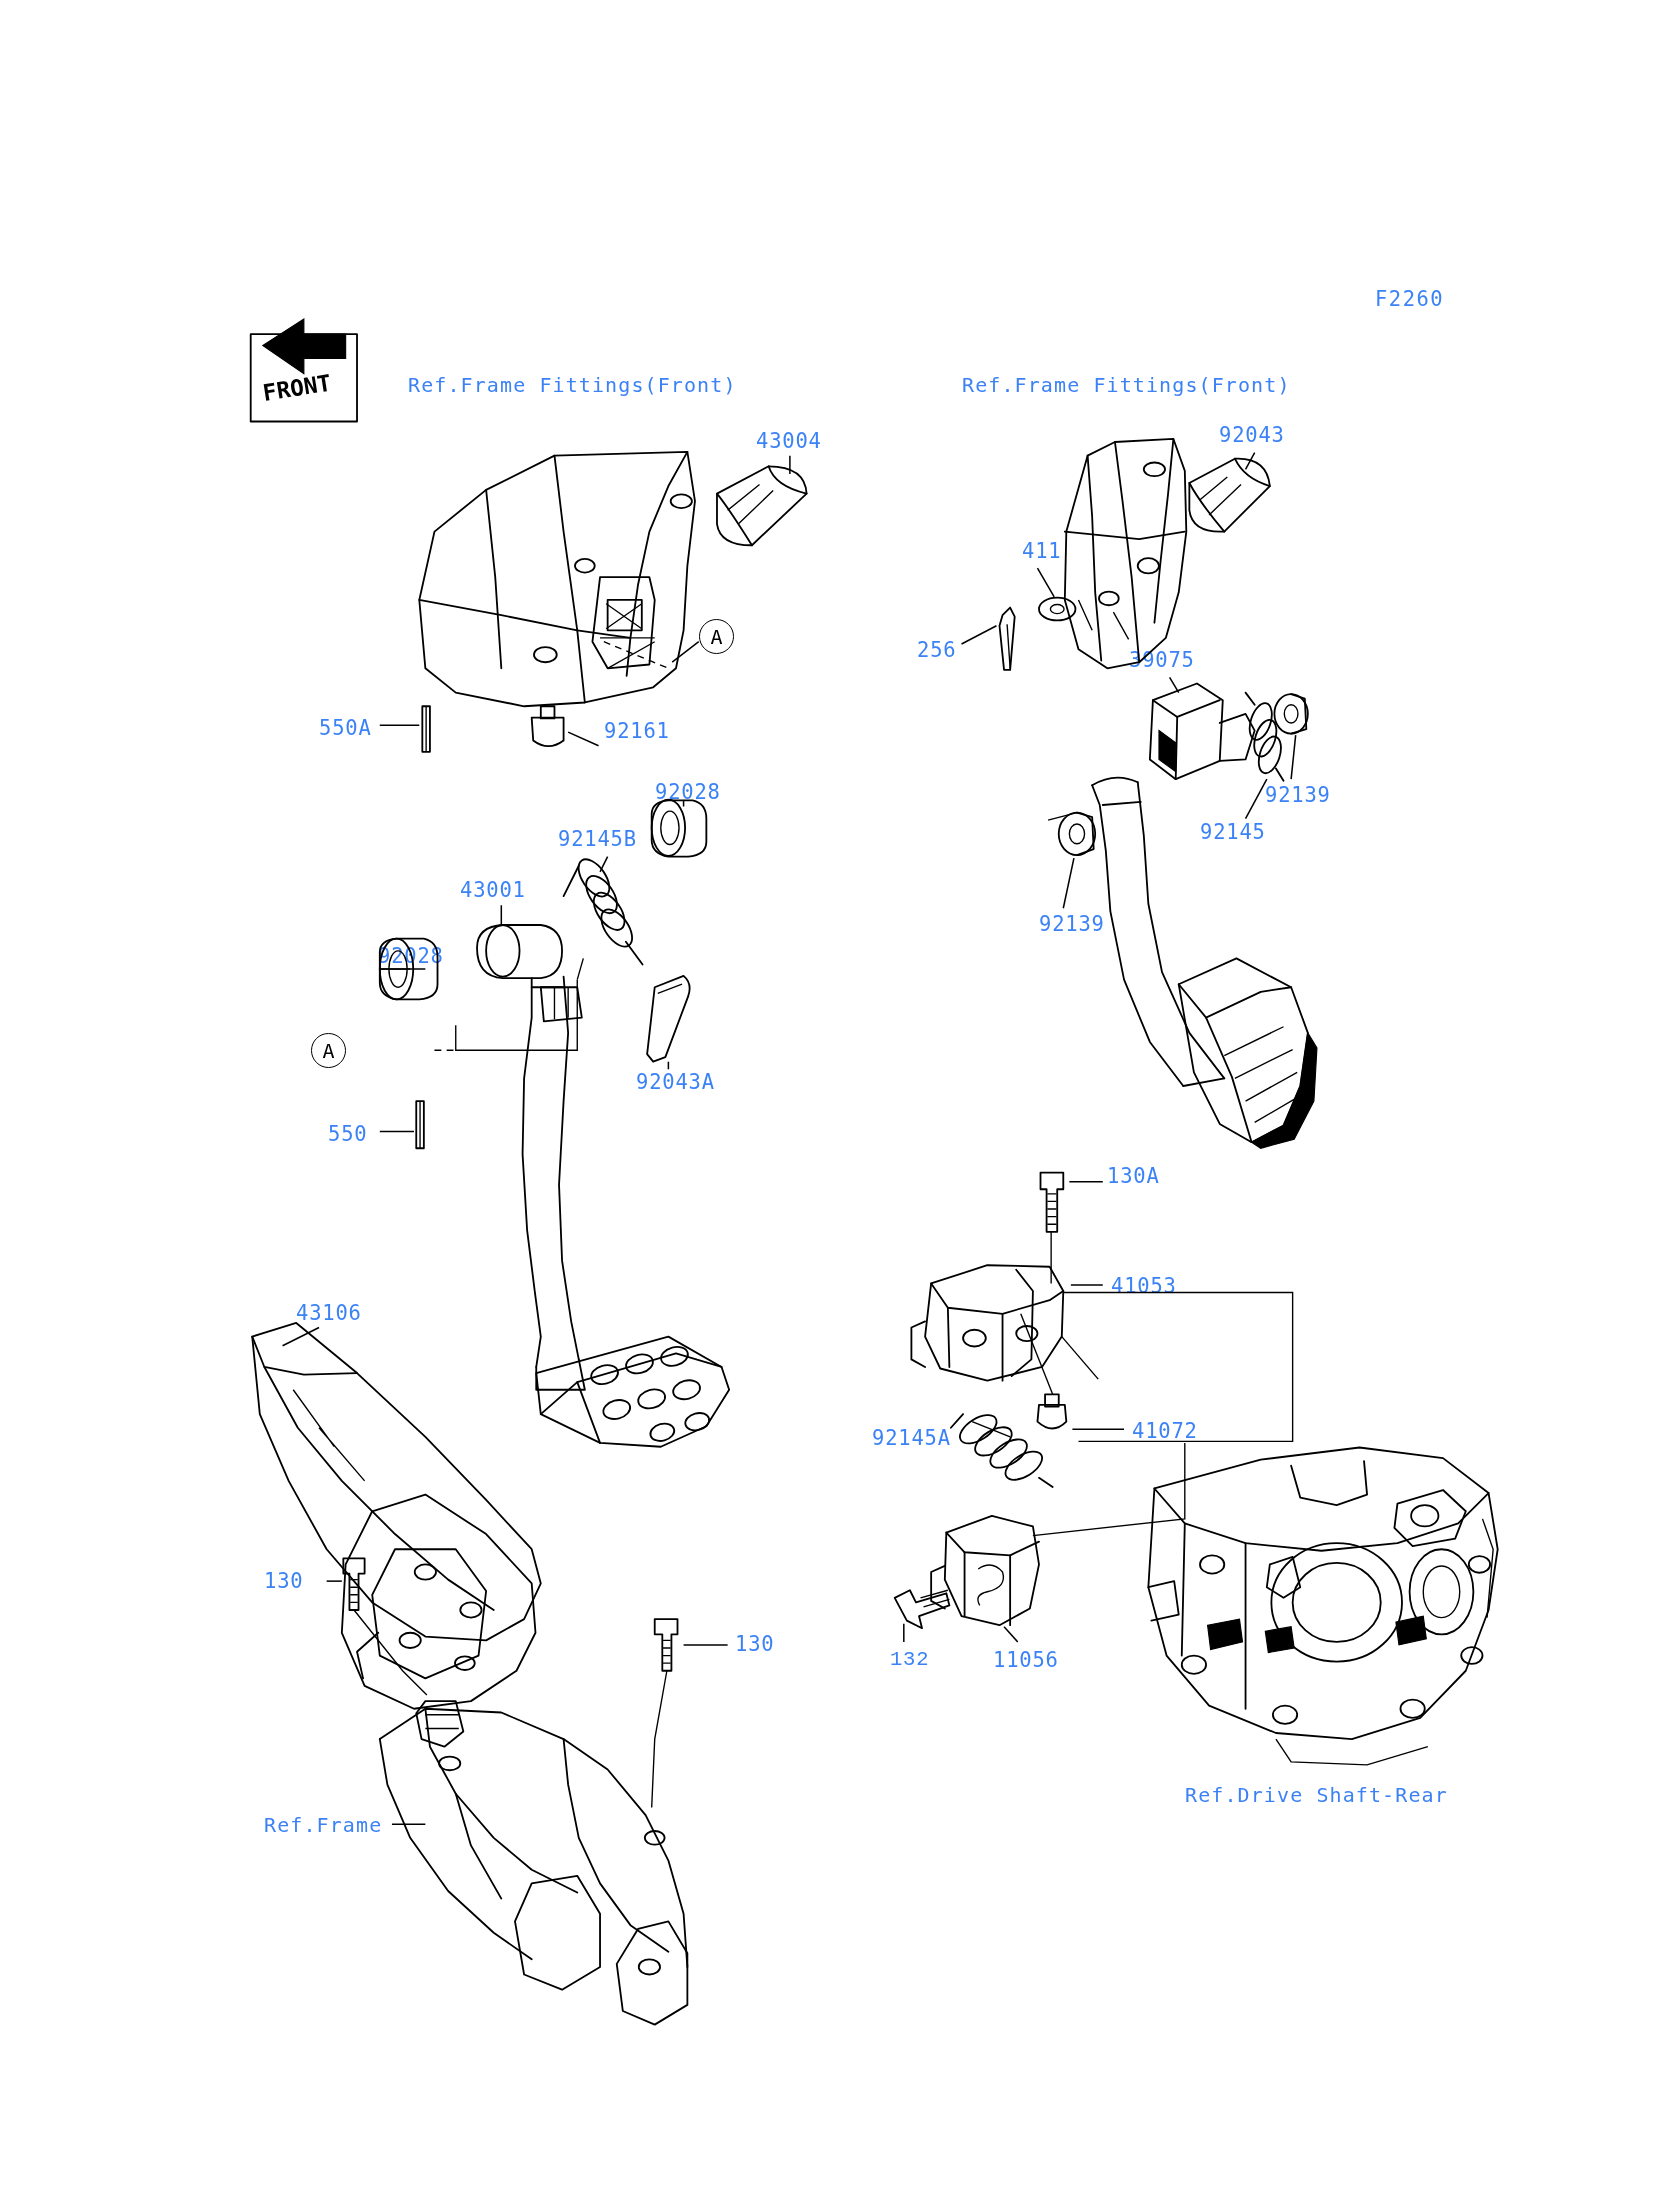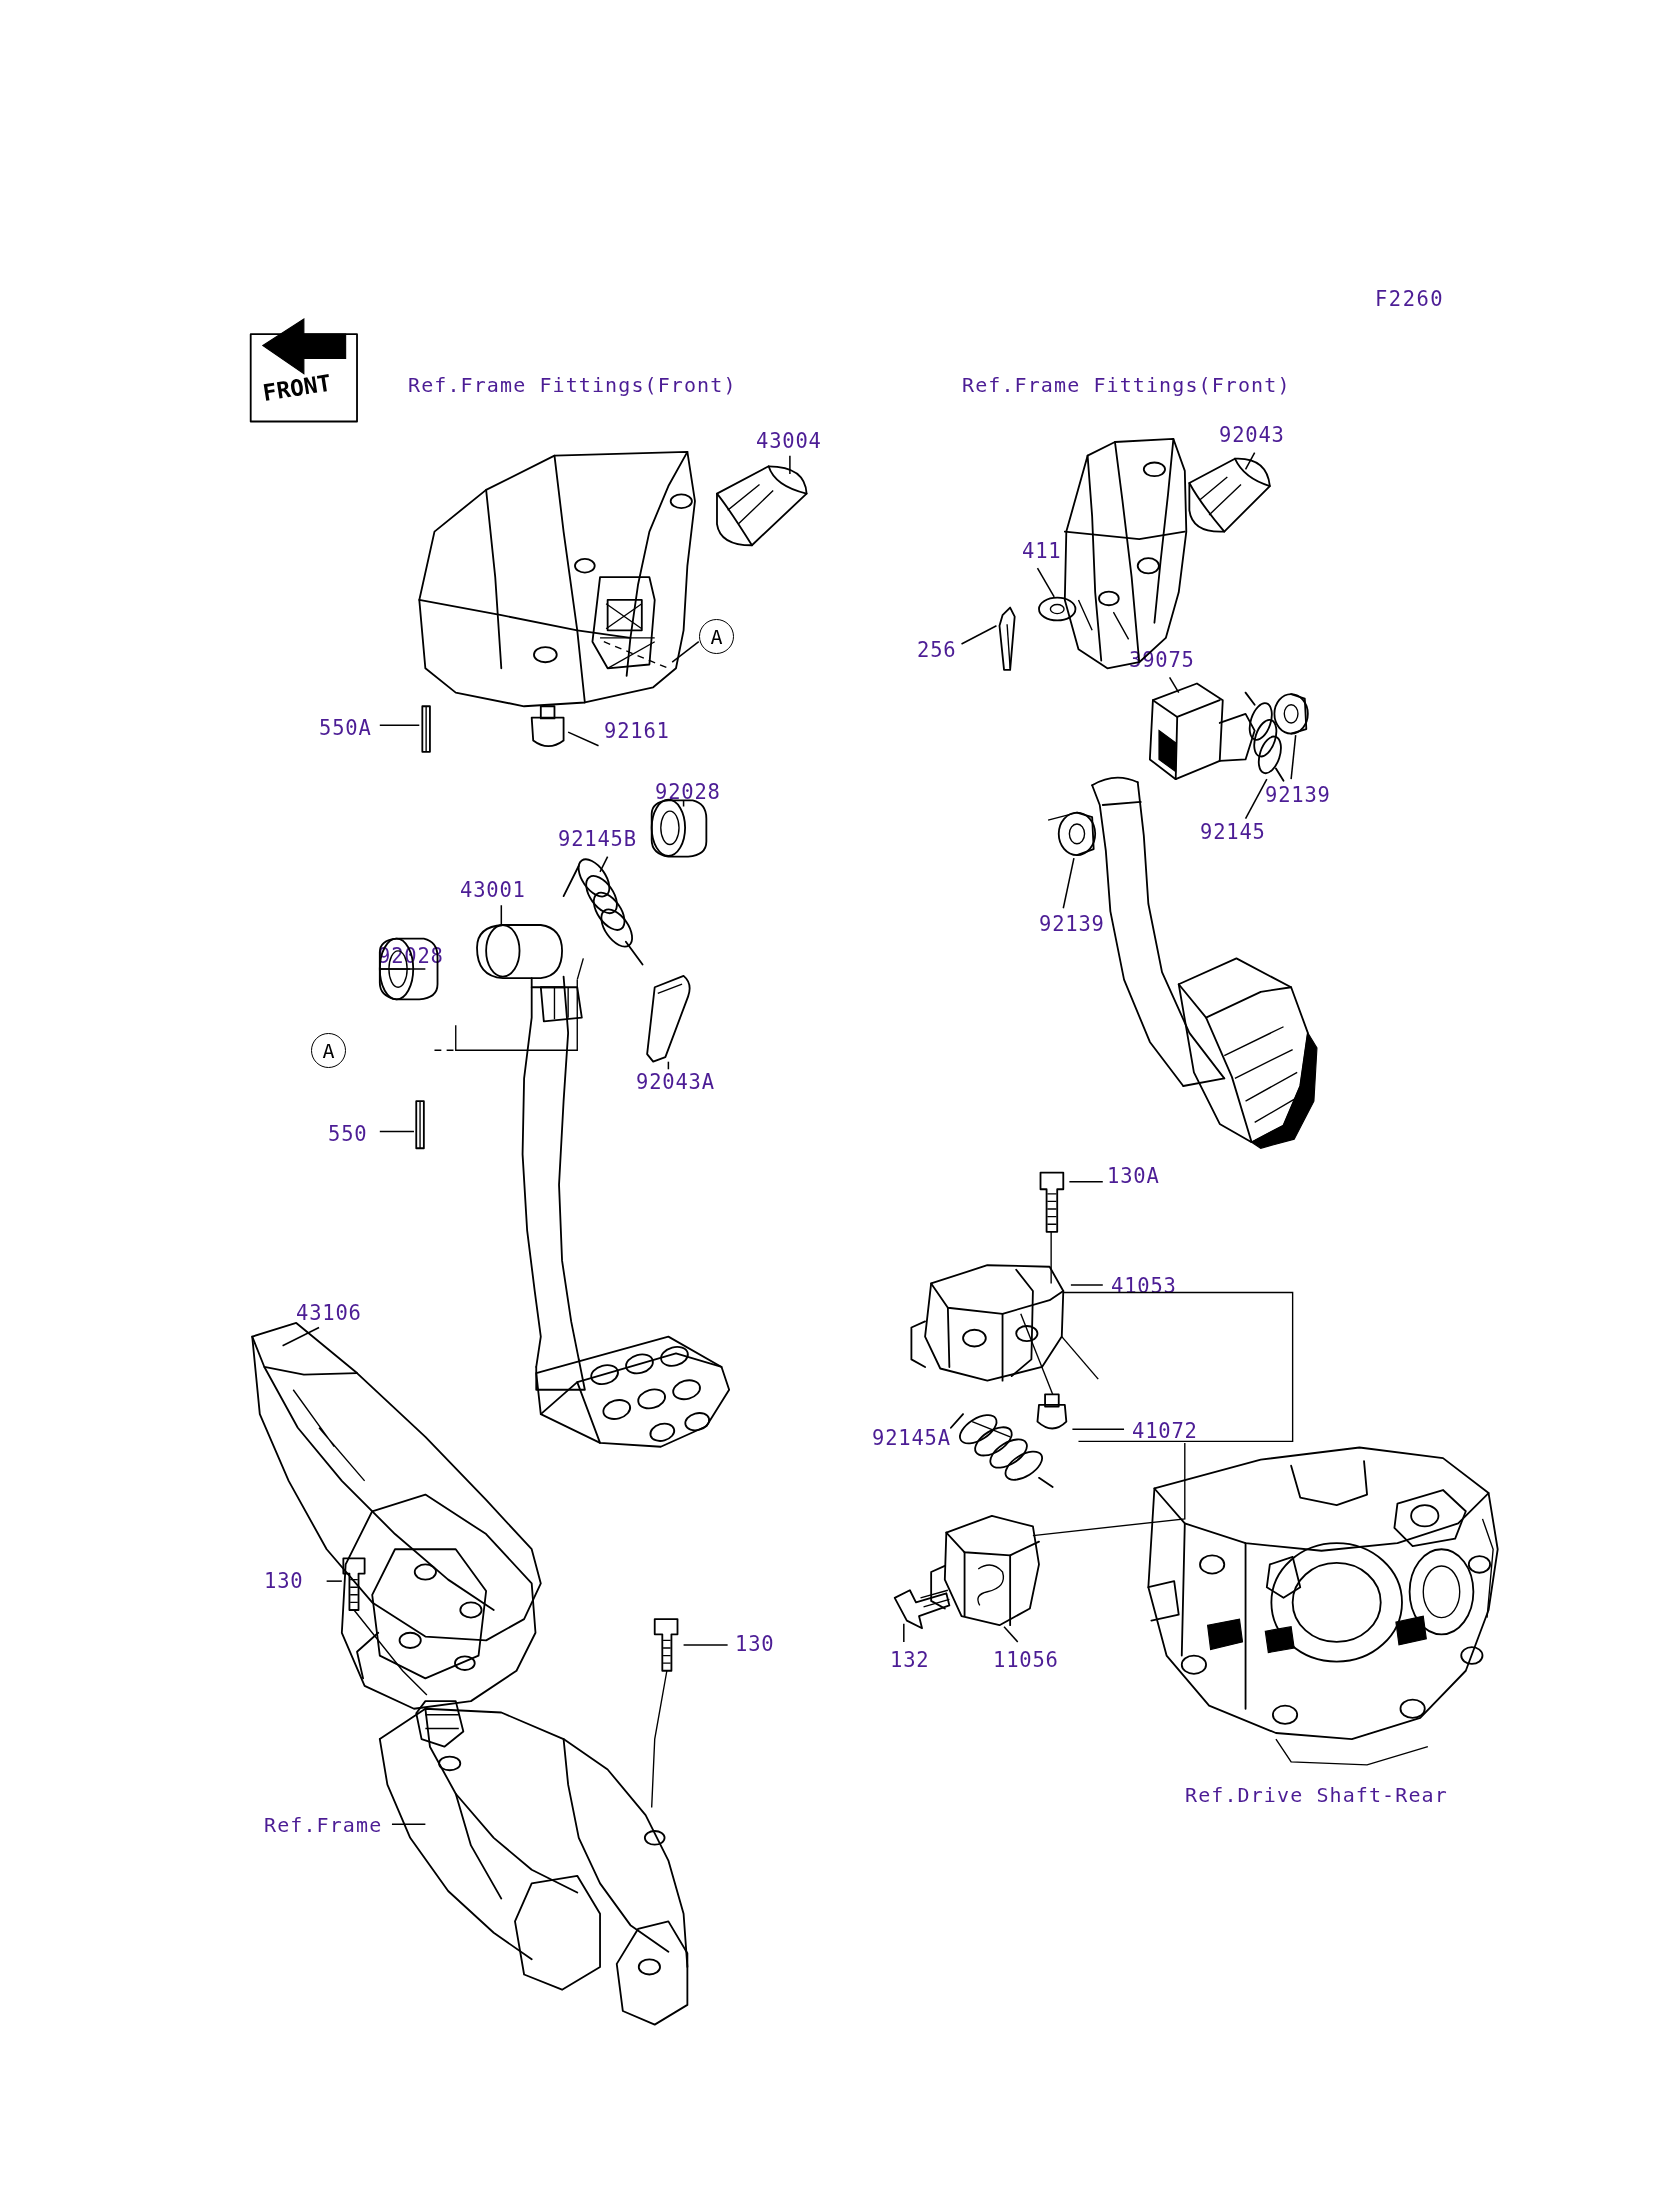--- a/index.html
+++ b/index.html
@@ -19,21 +19,21 @@
     position: absolute;
     left: 0; top: 0;
     width: 1677px;
     height: 2194px;
   }
   .lbl {
     position: absolute;
     font-family: "DejaVu Sans Mono", monospace;
     font-size: 20.5px;
     letter-spacing: 0.8px;
-    color: #4c1d95;
+    color: #3b82f6;
     white-space: nowrap;
     line-height: 1;
   }
   .lbl.sheet-code {
     font-size: 20.5px;
     letter-spacing: 1.5px;
   }
   .lbl.ref {
     font-size: 20px;
     letter-spacing: 1.1px;
@@ -95,21 +95,21 @@
   <div class="lbl" style="left:636px; top:1072px;">92043A</div>
   <div class="lbl" style="left:328px; top:1124px;">550</div>
   <div class="lbl" style="left:296px; top:1303px;text-align:center;">43106</div>
   <div class="lbl" style="left:264px; top:1571px;">130</div>
   <div class="lbl" style="left:735px; top:1634px;">130</div>
 
   <div class="lbl" style="left:1107px; top:1166px;">130A</div>
   <div class="lbl" style="left:1111px; top:1276px;">41053</div>
   <div class="lbl" style="left:1132px; top:1421px;">41072</div>
   <div class="lbl" style="left:872px; top:1428px;">92145A</div>
-  <div class="lbl" style="left:890px; top:1650px;">132</div>
+  <div class="lbl" style="left:890px; top:1650px;font-family:Liberation Mono, monospace;">132</div>
   <div class="lbl" style="left:993px; top:1650px;">11056</div>
 
   <div class="circ" style="left:699px; top:619px;">A</div>
   <div class="circ" style="left:311px; top:1033px;">A</div>
 
   <svg width="1677" height="2194" viewBox="0 0 2208 2889">
 
     <g>
       <path class="art" d="M330 440 L330 555 L470 555 L470 440 Z"></path>
       <path class="artf" d="M346 455 L400 420 L400 440 L455 440 L455 472 L400 472 L400 492 Z"></path>

